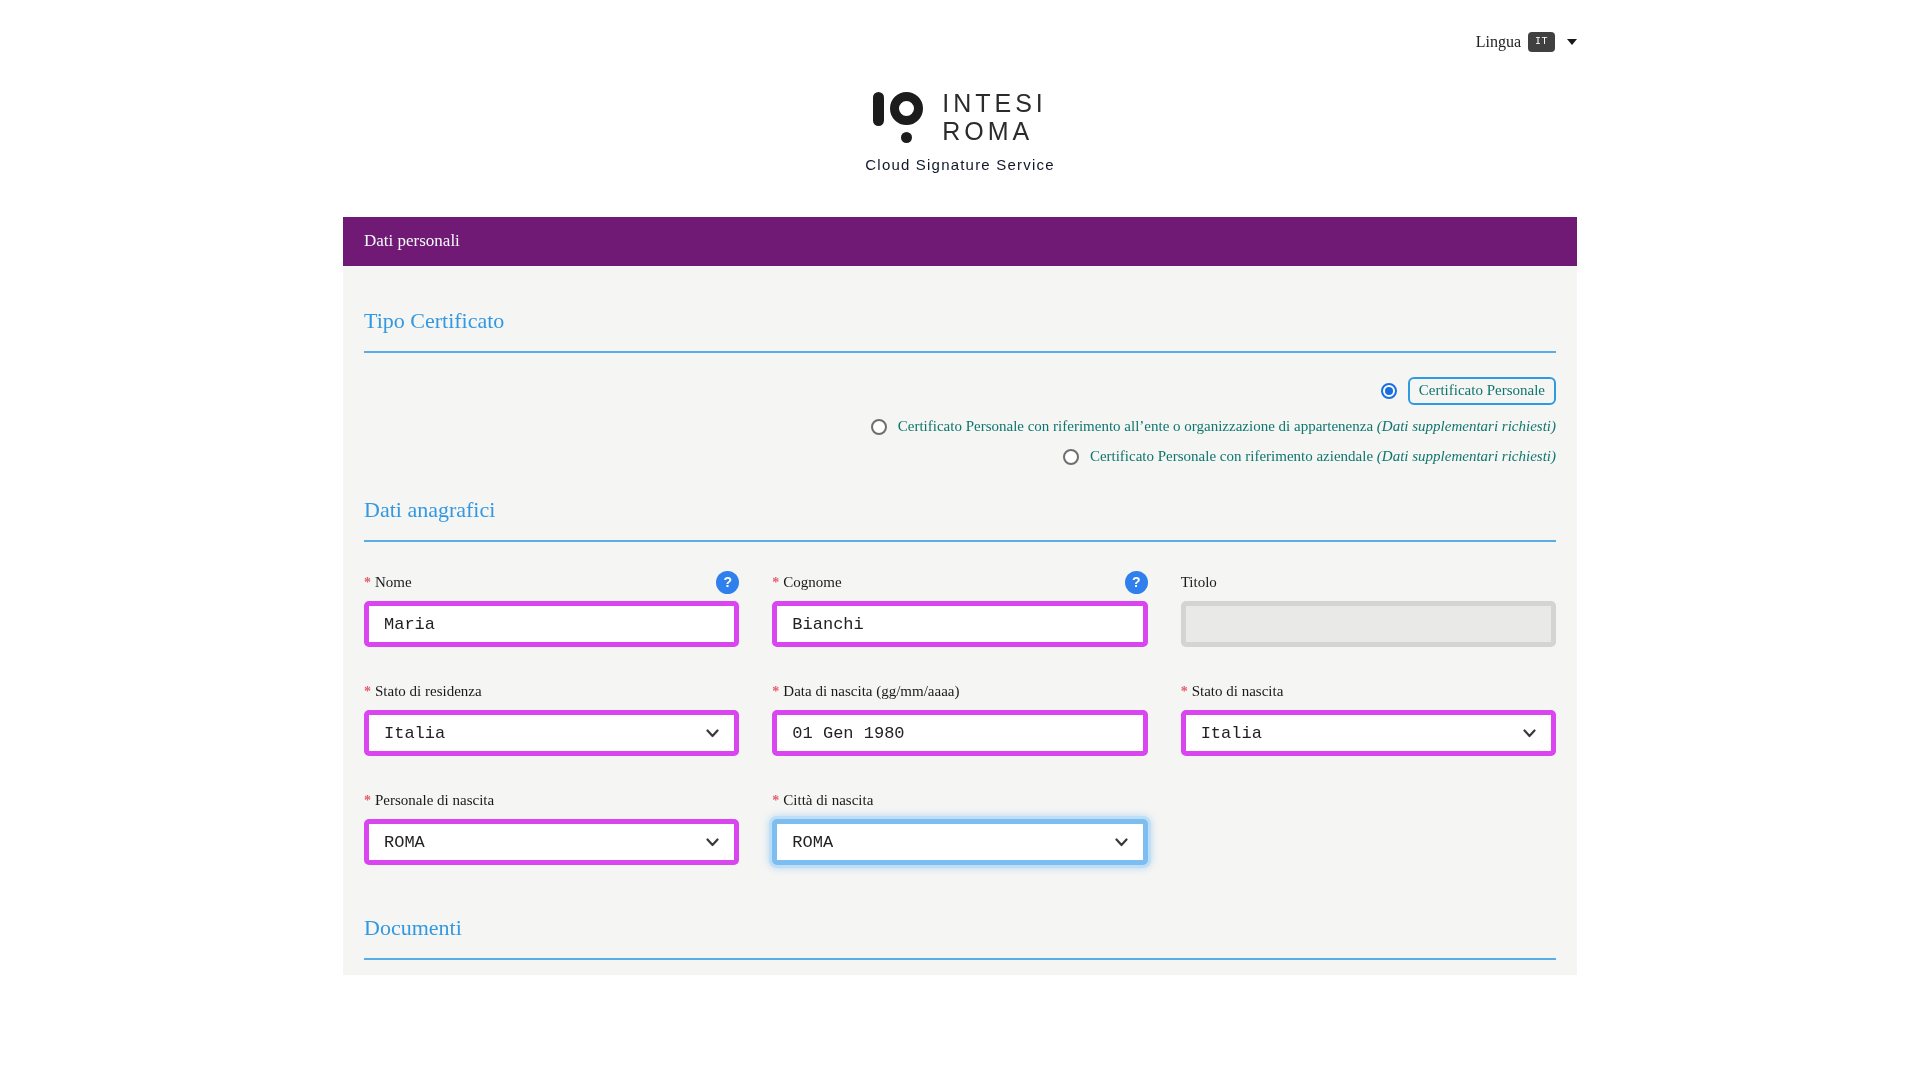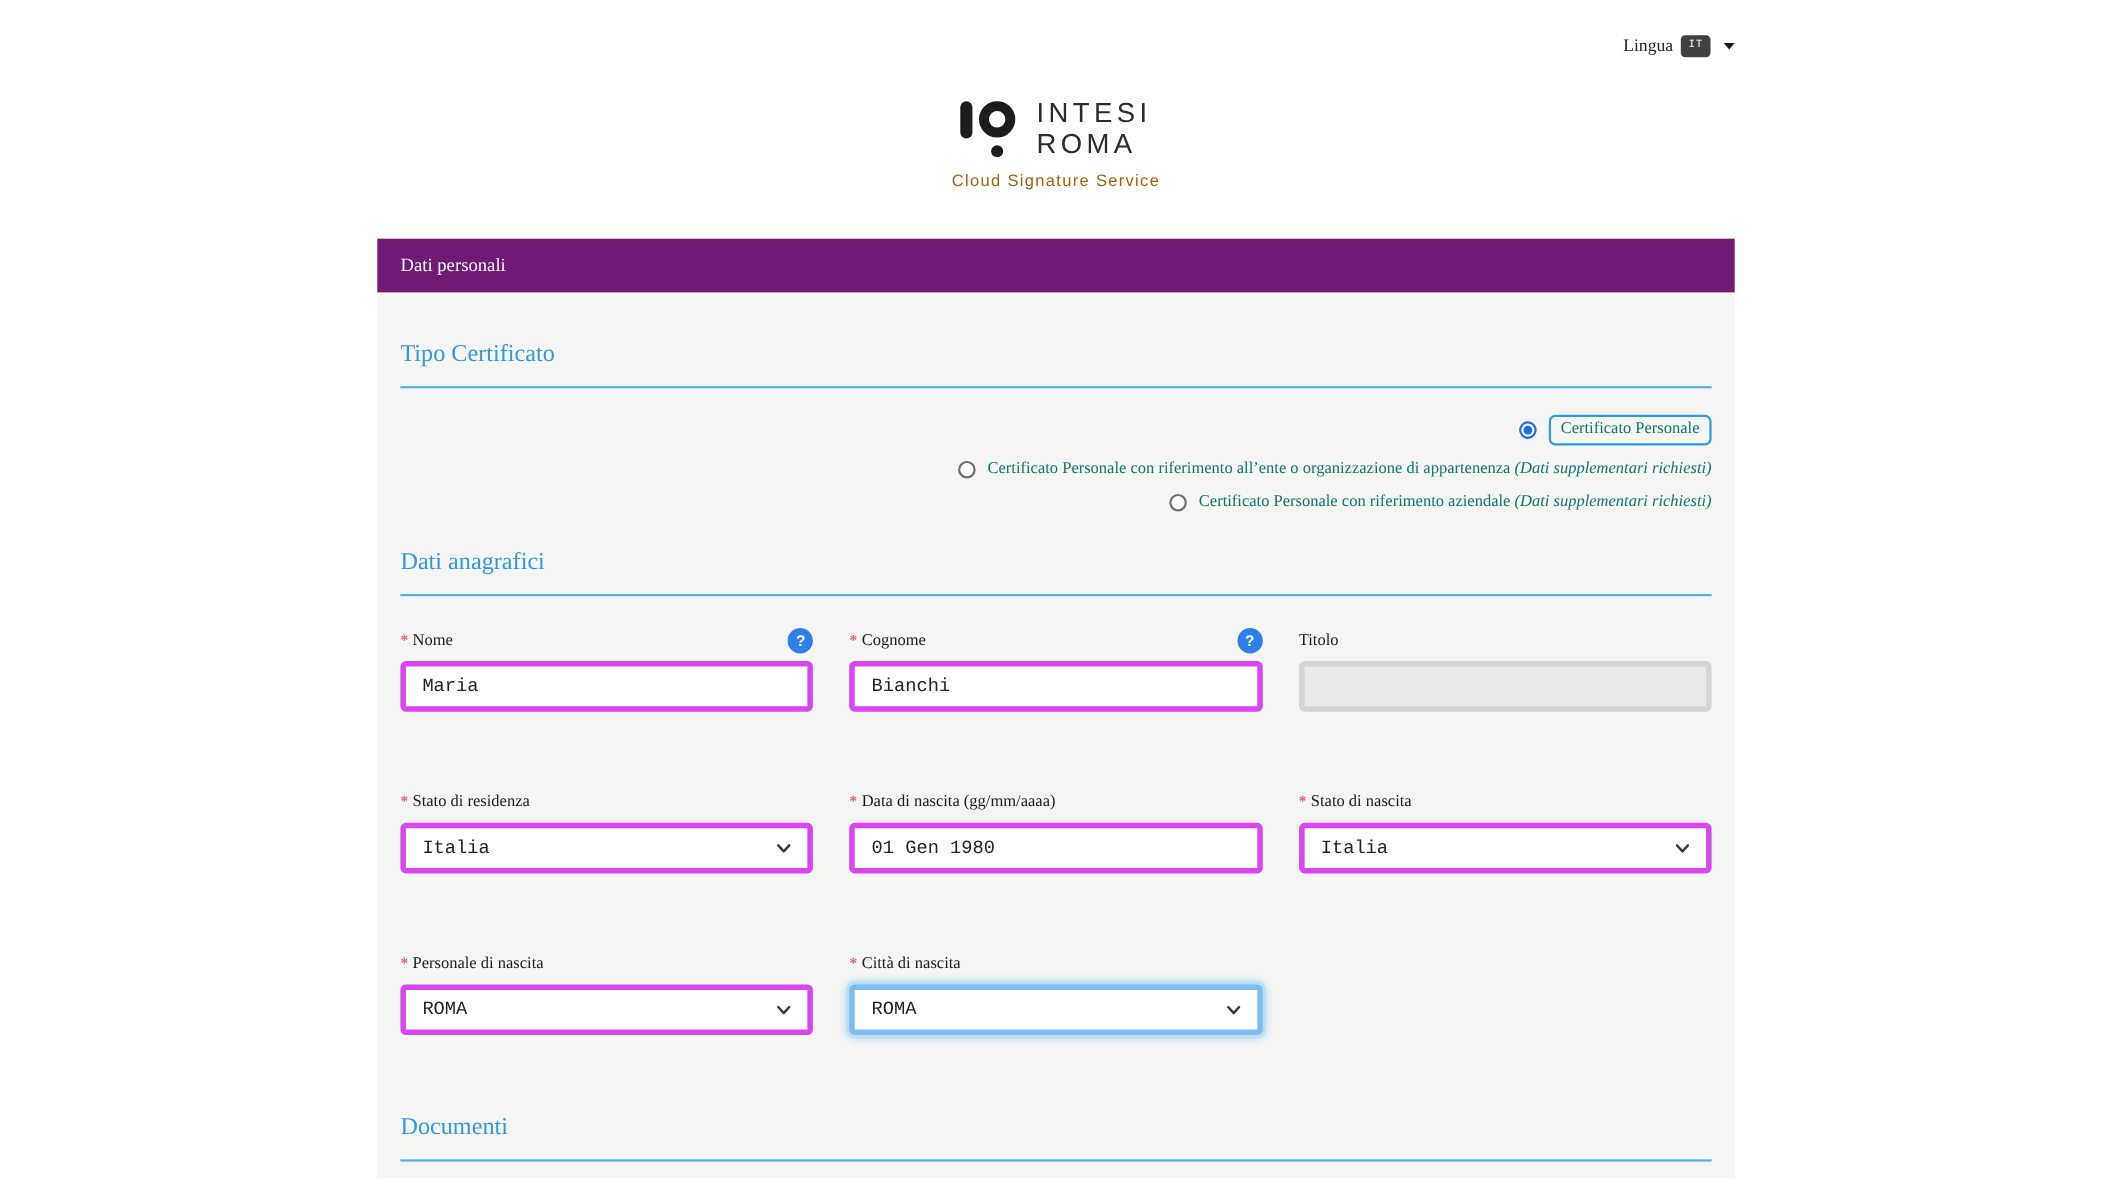--- a/index.html
+++ b/index.html
@@ -52,21 +52,21 @@
     font-family: "Liberation Sans", sans-serif;
     font-size: 25px;
     letter-spacing: 4px;
     color: #2b2b2b;
     line-height: 1.1;
   }
   .logo-tagline {
     margin-top: 11px;
     font-family: "Liberation Sans", sans-serif;
     font-size: 15px;
-    color: #a16207;
+    color: #0f172a;
     letter-spacing: 1.2px;
   }
 
   
   .panel { margin-top: 44px; }
   .panel-header {
     background: #701a75;
     color: #f5f9fc;
     font-size: 17px;
     padding: 14px 21px 15px;
@@ -75,21 +75,21 @@
 
   .section-title {
     font-size: 22px;
     font-weight: normal;
     color: #3398e2;
     margin: 0;
     padding-bottom: 17px;
     border-bottom: 2px solid #58ade9;
   }
   .section-title.anagrafici { margin-top: 32px; }
-  .section-title.documenti { }
+  .section-title.documenti { margin-top: 18px; }
 
   
   .radio-group { margin-top: 24px; margin-bottom: 30px; }
   .radio-row { display: flex; align-items: center; margin-bottom: 13px; cursor: pointer; font-size: 15px; color: #0f766e; justify-content: flex-end; }
   .radio {
     width: 16px; height: 16px;
     border: 2px solid #6e6e6e;
     border-radius: 50%;
     background: #fff;
     margin-right: 11px;
@@ -99,21 +99,21 @@
   .radio.selected { border-color: #1a6fe0; }
   .radio.selected::after {
     content: ""; position: absolute; left: 2px; top: 2px; right: 2px; bottom: 2px;
     background: #1a6fe0; border-radius: 50%;
   }
   .radio-note { font-style: italic; }
   .radio-text.outlined { border: 2px solid #2e9ae2; border-radius: 6px; padding: 3px 9px 4px; }
 
   
   .form-grid { display: grid; grid-template-columns: repeat(3, 1fr); column-gap: 33px; margin-top: 28px; }
-  .field { margin-bottom: 70px; }
+  .field { margin-bottom: 32px; }
   .field-label-row { display: flex; justify-content: space-between; align-items: center; min-height: 24px; margin-bottom: 7px; }
   .label-text { font-size: 15px; color: #1a1a1a; }
   .req { color: #e35d6a; margin-right: 4px; font-size: 14px; font-weight: bold; }
   .help-icon {
     width: 23px; height: 23px; border-radius: 50%;
     background: #2f80ed; color: #fff;
     font-family: "Liberation Sans", sans-serif;
     font-size: 14px; font-weight: bold;
     display: flex; align-items: center; justify-content: center;
     cursor: pointer; flex: none;

